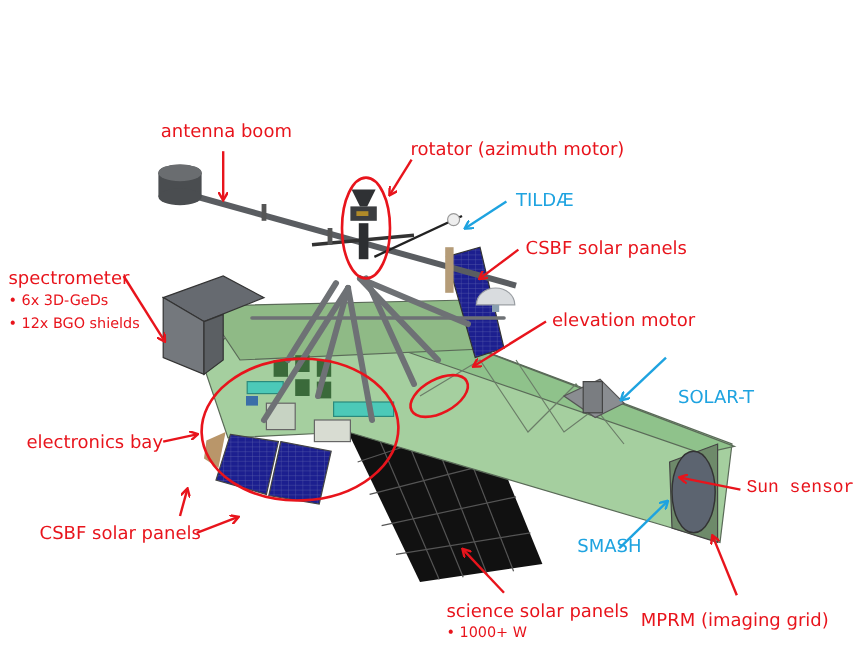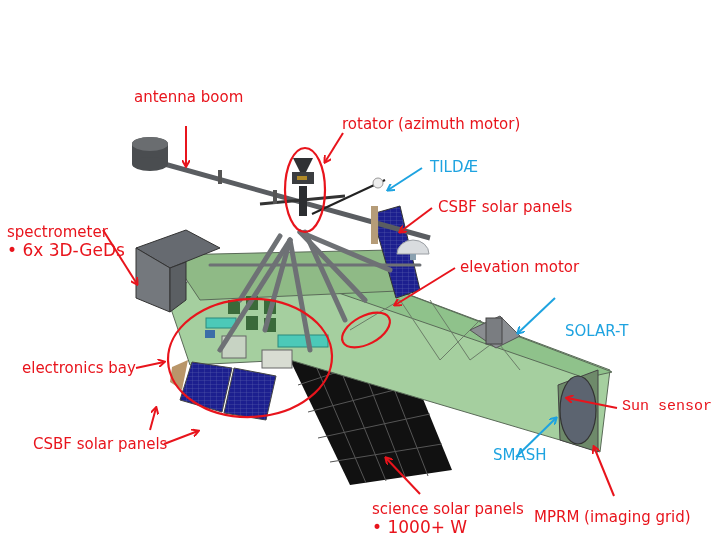--- a/index.html
+++ b/index.html
@@ -4,21 +4,21 @@
   <style>
     html, body { margin: 0; padding: 0; background: #ffffff; }
     #stage {
       position: relative; width: 720px; height: 540px; overflow: hidden;
       background: #ffffff; font-family: "DejaVu Sans", "Liberation Sans", sans-serif;
     }
     #art { position: absolute; left: 0; top: 0; }
     .lbl { position: absolute; white-space: nowrap; font-size: 15px; line-height: 18px; }
     .red { color: #e8141c; }
     .blue { color: #1ea3e0; }
-    .sub { font-size: 17px; line-height: 19px; }
+    .sub { font-size: 12px; line-height: 19px; }
   </style>
 </head>
 <body>
 
 <div id="stage">
 
   <svg id="art" width="720" height="540" viewBox="0 0 720 540">
     <defs>
       <pattern id="cells" width="6" height="4" patternUnits="userSpaceOnUse">
         <rect width="6" height="4" fill="#1c1f8f"></rect>
@@ -145,36 +145,37 @@
       <line x1="136" y1="368" x2="164" y2="362" stroke="#e8141c" marker-end="url(#ahR)"></line>
       <line x1="617" y1="408" x2="567" y2="398" stroke="#e8141c" marker-end="url(#ahR)"></line>
       <line x1="150" y1="430" x2="156" y2="408" stroke="#e8141c" marker-end="url(#ahR)"></line>
       <line x1="164" y1="444" x2="198" y2="431" stroke="#e8141c" marker-end="url(#ahR)"></line>
       <line x1="516" y1="457" x2="556" y2="418" stroke="#1ea3e0" marker-end="url(#ahB)"></line>
       <line x1="420" y1="494" x2="386" y2="458" stroke="#e8141c" marker-end="url(#ahR)"></line>
       <line x1="614" y1="496" x2="594" y2="447" stroke="#e8141c" marker-end="url(#ahR)"></line>
     </g>
   </svg>
 
-  <div class="lbl red" style="left:134px; top:88px;">antenna boom</div>
+  <div class="lbl red" style="left:134px; top:100px;">antenna boom</div>
   <div class="lbl red" style="left:342px; top:115px;">rotator (azimuth motor)</div>
   <div class="lbl blue" style="left:430px; top:158px;text-align:center;">TILDÆ</div>
   <div class="lbl red" style="left:438px; top:198px;">CSBF solar panels</div>
 
   <div class="lbl red" style="left:7px; top:223px;">
     <div>spectrometer</div>
     <div class="sub">• 6x 3D-GeDs</div>
+    <div class="sub">• 12x BGO shields</div>
   </div>
 
   <div class="lbl red" style="left:460px; top:258px;">elevation motor</div>
   <div class="lbl blue" style="left:565px; top:289px;margin-top:33px;">SOLAR-T</div>
   <div class="lbl red" style="left:22px; top:359px;">electronics bay</div>
   <div class="lbl red" style="left:622px; top:398px;font-family:Liberation Mono, monospace;">Sun sensor</div>
   <div class="lbl red" style="left:33px; top:435px;">CSBF solar panels</div>
-  <div class="lbl blue" style="left:481px; top:446px;margin-left:12px;">SMASH</div>
+  <div class="lbl blue" style="left:481px; top:446px;">SMASH</div>
 
   <div class="lbl red" style="left:372px; top:500px;">
     <div>science solar panels</div>
     <div class="sub">• 1000+ W</div>
   </div>
 
   <div class="lbl red" style="left:534px; top:508px;">MPRM (imaging grid)</div>
 </div>
 
 </body></html>

